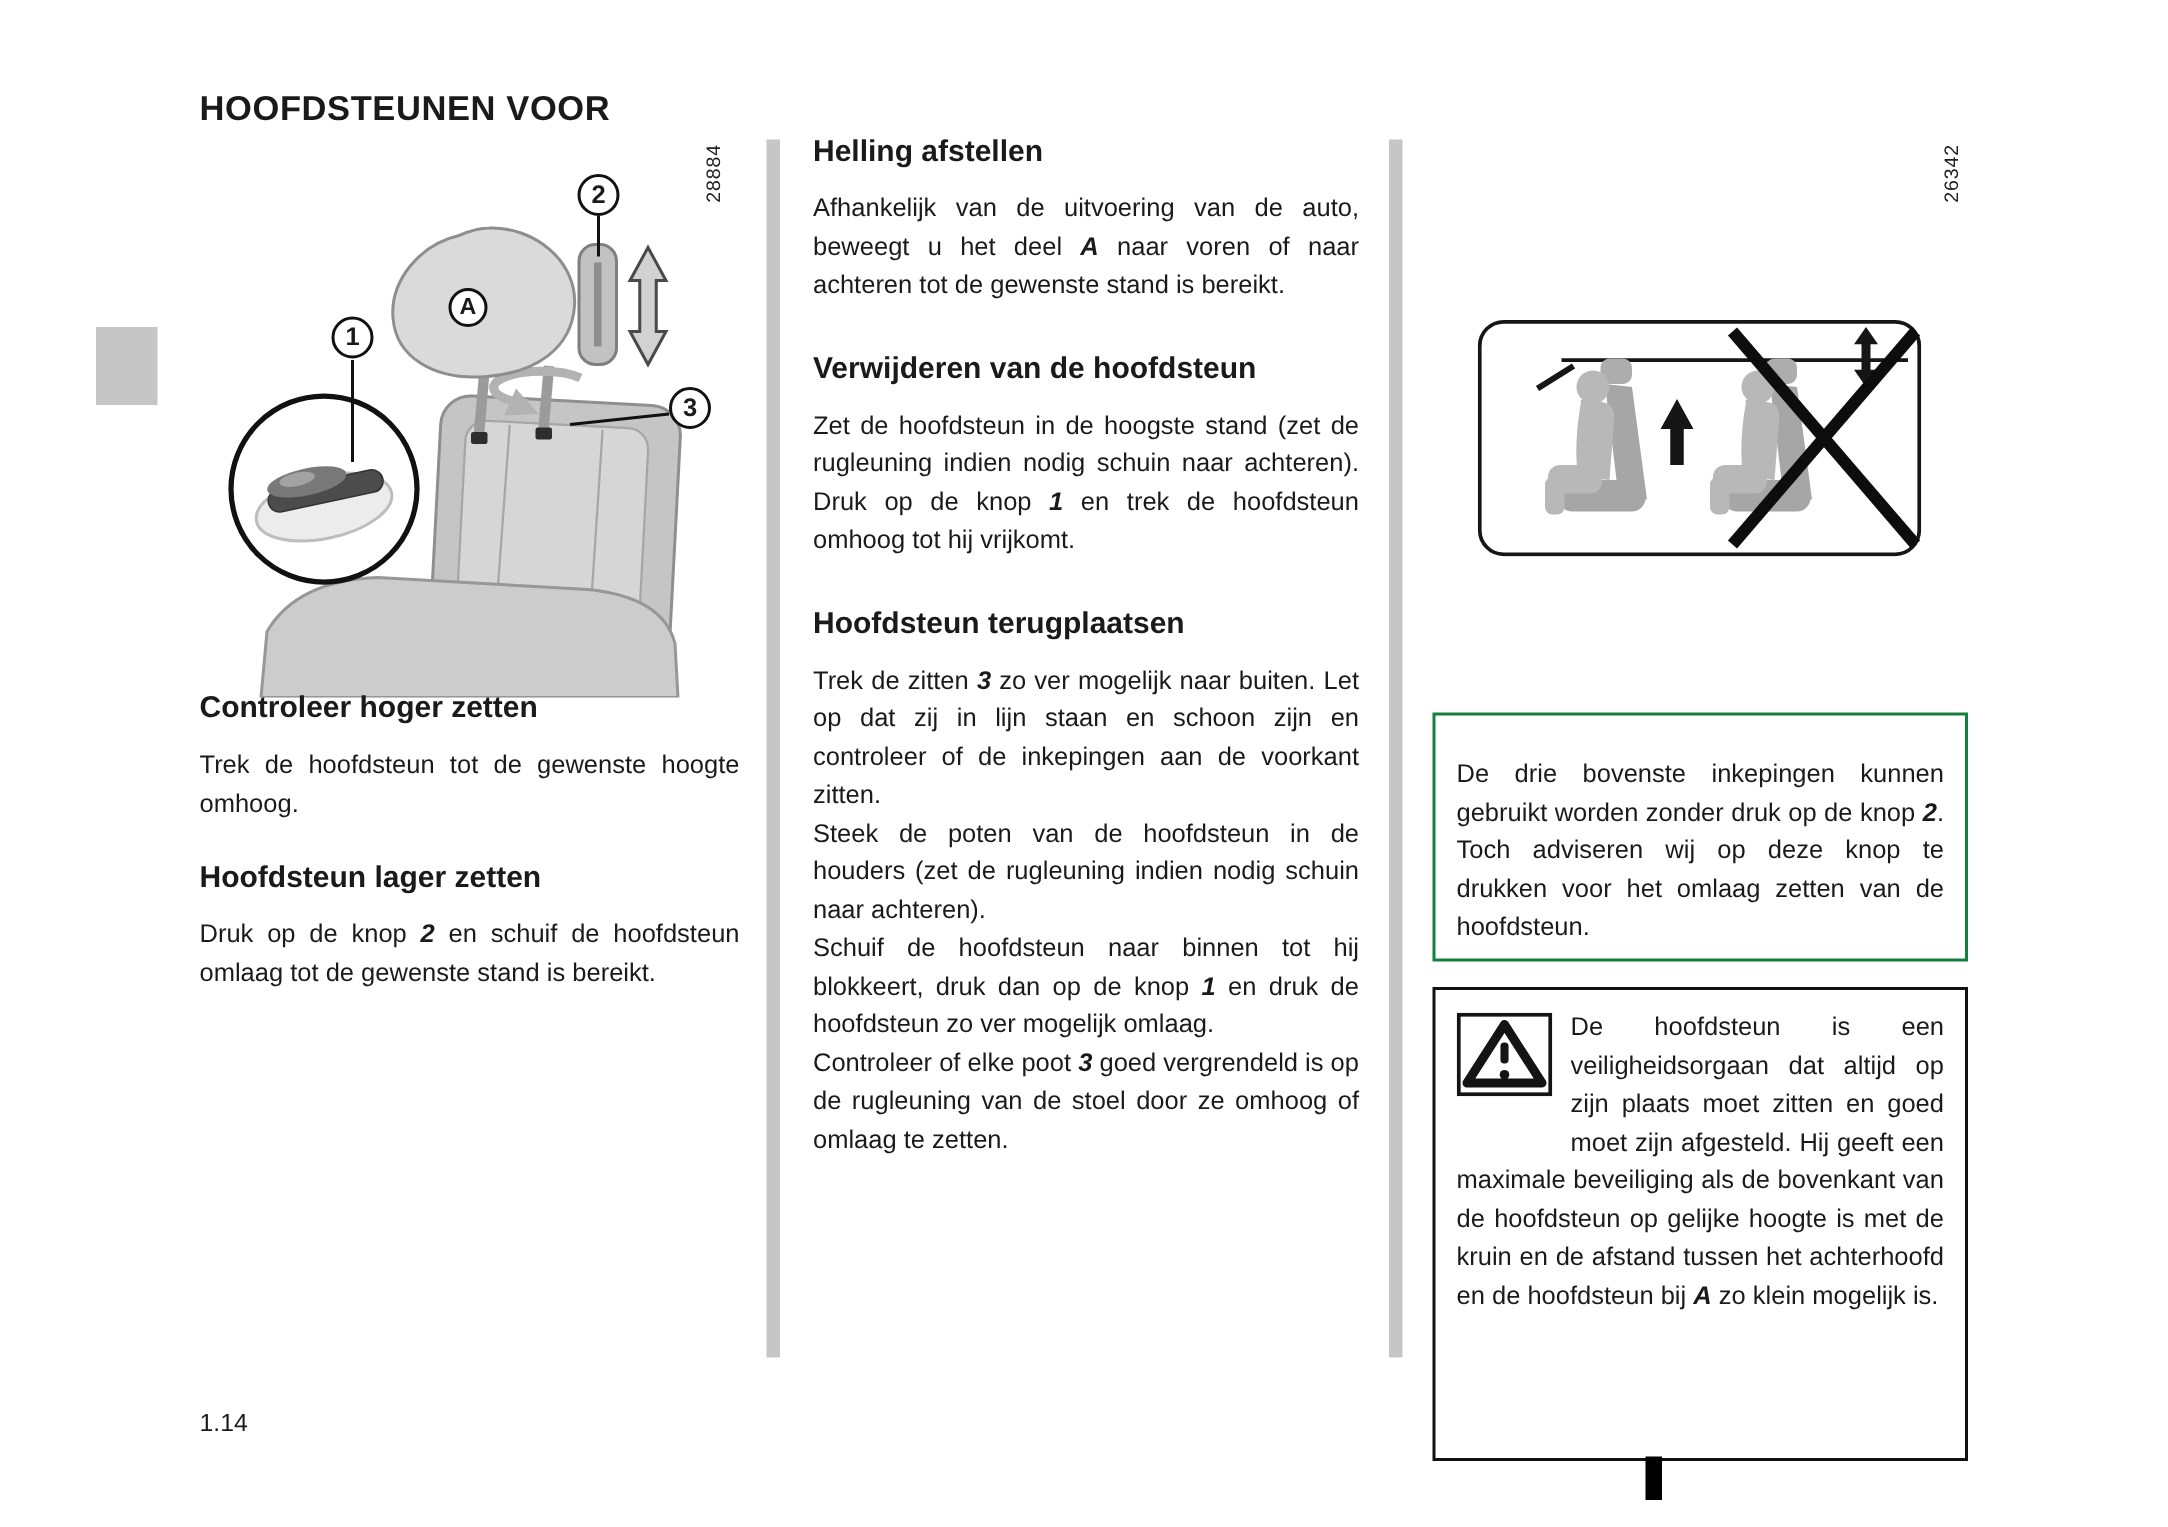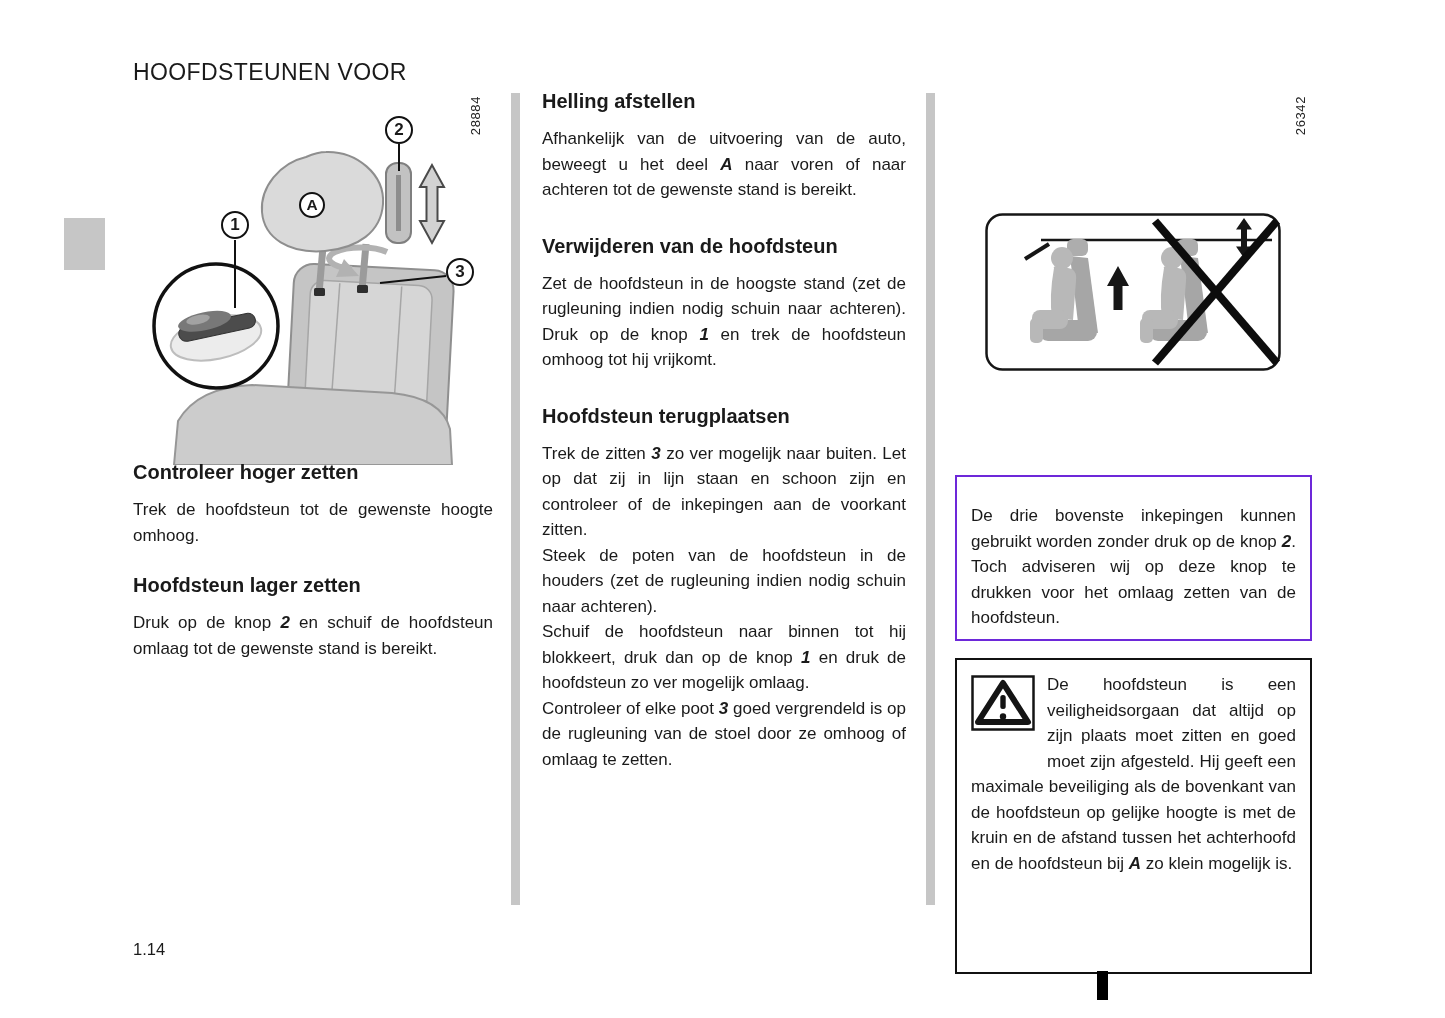--- a/index.html
+++ b/index.html
@@ -2,41 +2,41 @@
 <html lang="nl"><head>
 <meta charset="utf-8">
 <style>
   html, body { margin:0; padding:0; }
   body {
     width:1445px; height:1018px; position:relative; overflow:hidden;
     background:#ffffff; color:#1a1a1a;
     font-family:"Liberation Sans", sans-serif;
   }
   .abs { position:absolute; }
-  .title { left:133px; top:44px; font-size:23px; font-weight:normal; letter-spacing:0.4px; }
+  .title { left:133px; top:44px; font-size:23px; font-weight:bold; letter-spacing:0.4px; }
   .vbar { top:93px; height:812px; width:9px; background:#c6c6c6; }
   .sep-left { left:511px; }
   .sep-right { left:926px; }
   .edge-tab { left:64px; top:218px; width:41px; height:52px; background:#c6c6c6; }
   .col { font-size:17px; line-height:25.5px; text-align:justify; hyphens:auto; }
   .section { margin-bottom:32px; }
   .section h3 { margin:0 0 13px 0; font-size:20px; line-height:23px; font-weight:bold; text-align:left; }
   .section p { margin:0; }
   .bi { font-weight:bold; font-style:italic; }
   .fig-code { font-size:13px; color:#222; writing-mode:vertical-rl; transform:rotate(180deg); letter-spacing:0.6px; }
   .callout {
     position:absolute; width:28px; height:28px; box-sizing:border-box;
     border:2.5px solid #111; border-radius:50%; background:#fff;
     font-size:17px; font-weight:bold;
     display:flex; align-items:center; justify-content:center;
   }
   .callout.small { width:26px; height:26px; border-width:2px; font-size:15.5px; }
   .note-box {
     left:955px; top:475px; width:357px; height:166px; box-sizing:border-box;
-    border:2px solid #6d28d9; padding:26px 14px 10px 14px;
+    border:2px solid #15803d; padding:26px 14px 10px 14px;
     font-size:17px; line-height:25.5px; text-align:justify; hyphens:auto;
   }
   .note-box p { margin:0; }
   .warn-box {
     left:955px; top:658px; width:357px; height:316px; box-sizing:border-box;
     border:2px solid #111; padding:12px 14px;
     font-size:17px; line-height:25.5px; text-align:justify; hyphens:auto;
   }
   .warn-icon { float:left; width:64px; height:56px; margin:3px 12px 28px 0; }
   .page-num { left:133px; top:940px; font-size:16.5px; }

